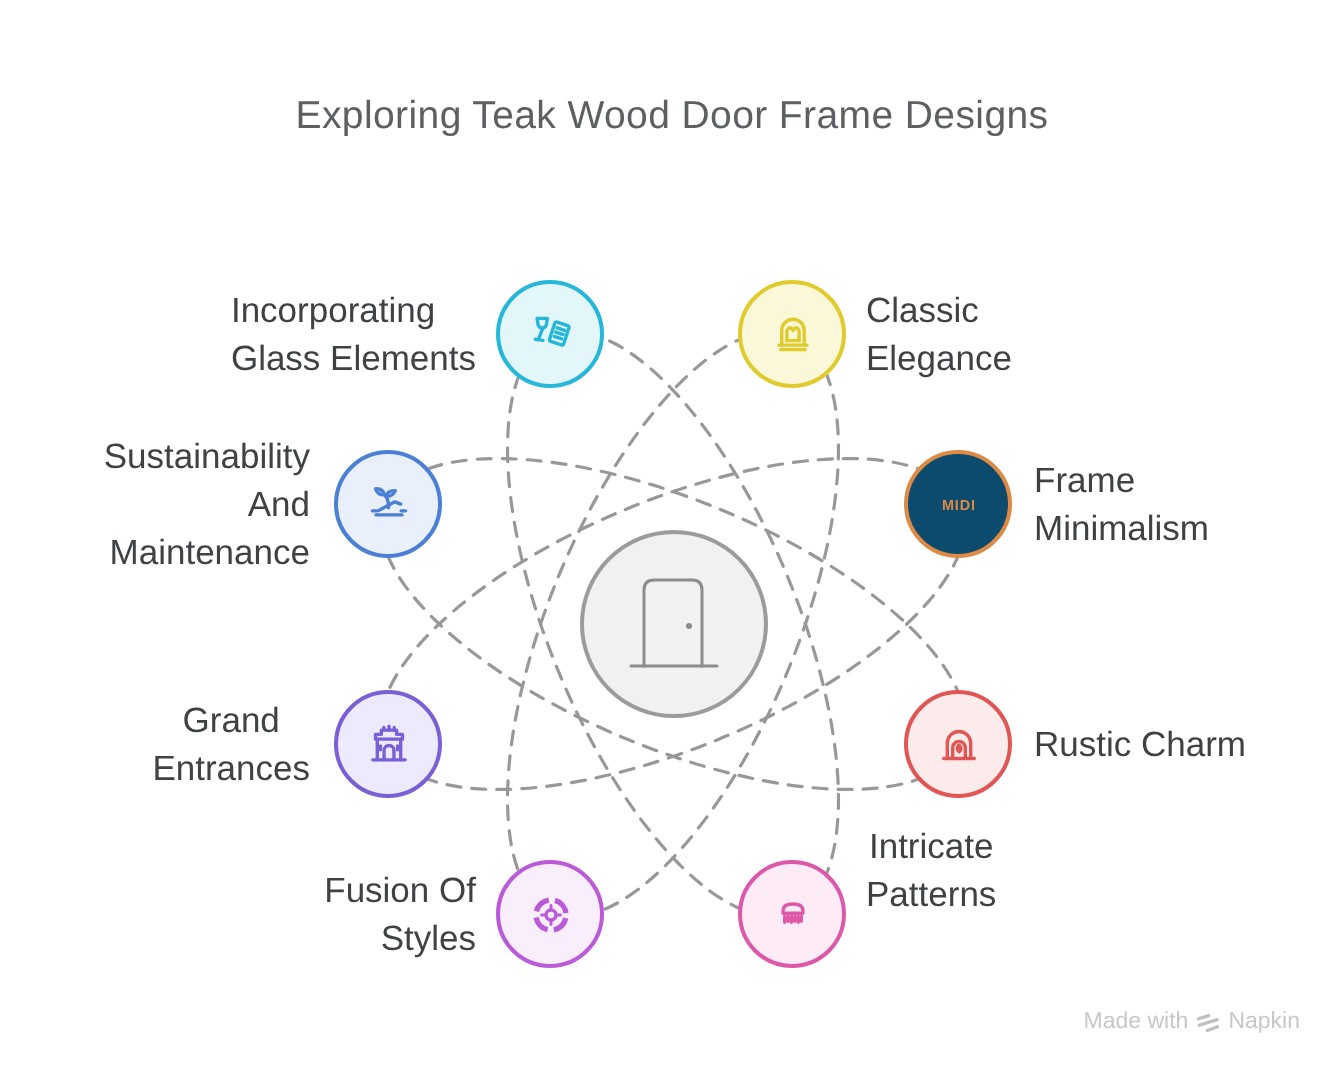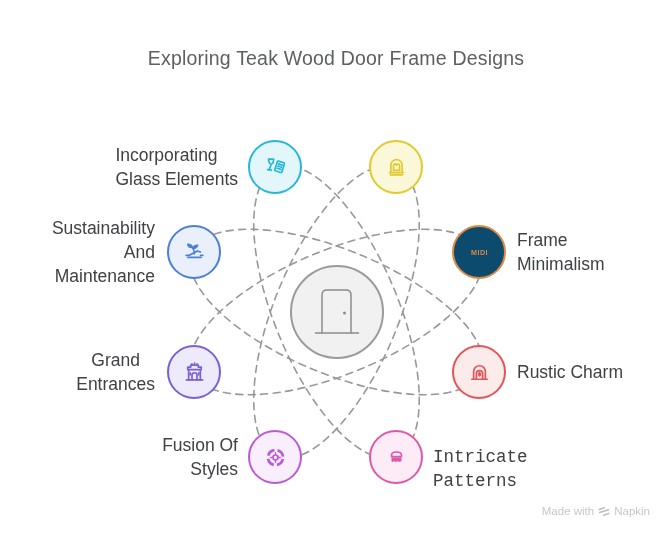--- a/index.html
+++ b/index.html
@@ -29,21 +29,21 @@
     position:absolute;font-size:17.5px;line-height:24px;color:#3f4245;
     white-space:pre-line;
   }
   .l-glass{right:434px;top:143px;text-align:left;}
   .l-classic{left:433px;top:143px;text-align:left;}
   .l-modern{left:517px;top:228px;text-align:left;}
   .l-sustain{right:517px;top:216px;text-align:right;}
   .l-grand{right:517px;top:348px;text-align:center;}
   .l-rustic{left:517px;top:360px;text-align:left;}
   .l-fusion{right:434px;top:433px;text-align:right;}
-  .l-intricate{left:433px;top:445px;text-align:left;font-family:Liberation Mono, monospace;}
+  .l-intricate{left:433px;top:411px;text-align:center;}
   .n-glass{left:248px;top:140px;}
   .n-classic{left:369px;top:140px;}
   .n-modern{left:452px;top:225px;}
   .n-rustic{left:452px;top:345px;}
   .n-intricate{left:369px;top:430px;}
   .n-fusion{left:248px;top:430px;}
   .n-grand{left:167px;top:345px;}
   .n-sustain{left:167px;top:225px;}
   .watermark{
     position:absolute;right:22px;top:505px;display:flex;align-items:center;gap:4px;
@@ -160,20 +160,22 @@
         <path d="M10.6 8.2 Q13.6 8.4 14.8 5.6 Q11.4 5.4 10.6 8.2 Z"></path>
         <path d="M7.4 14.4 L14.6 10.6 l2.6 1"></path>
         <path d="M6.2 16.4 h11.6"></path>
         <path d="M4.6 14.6 h2 M17.4 14.6 h2"></path>
       </g>
     </svg>
   </div>
 
   <div class="label l-glass">Incorporating
 Glass Elements</div>
+  <div class="label l-classic">Classic
+Elegance</div>
   <div class="label l-modern">Frame
 Minimalism</div>
   <div class="label l-rustic">Rustic Charm</div>
   <div class="label l-intricate">Intricate
 Patterns</div>
   <div class="label l-fusion">Fusion Of
 Styles</div>
   <div class="label l-grand">Grand
 Entrances</div>
   <div class="label l-sustain">Sustainability

